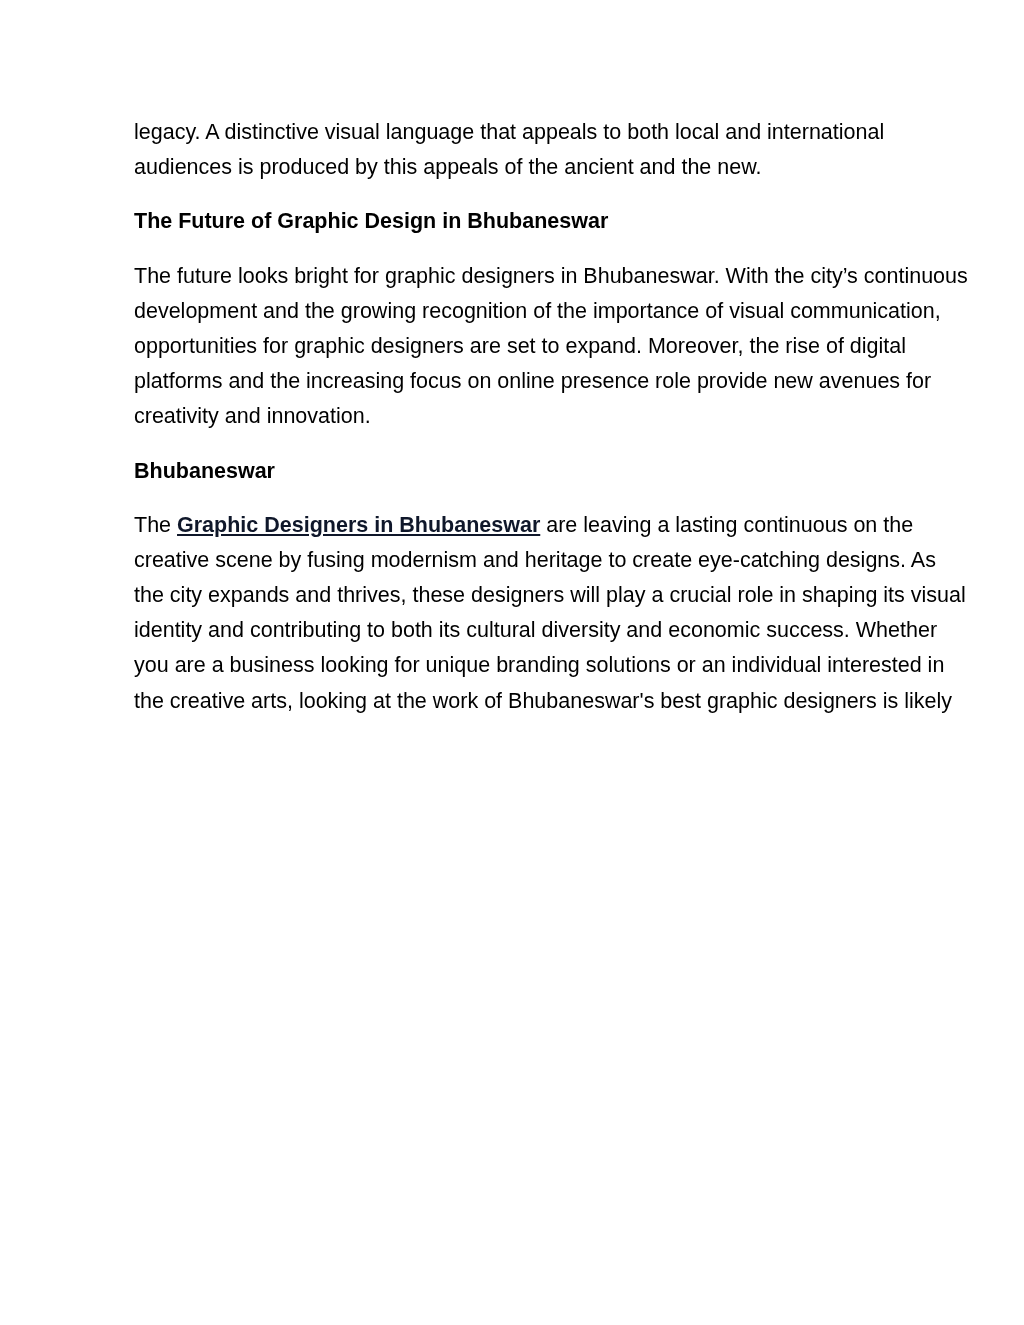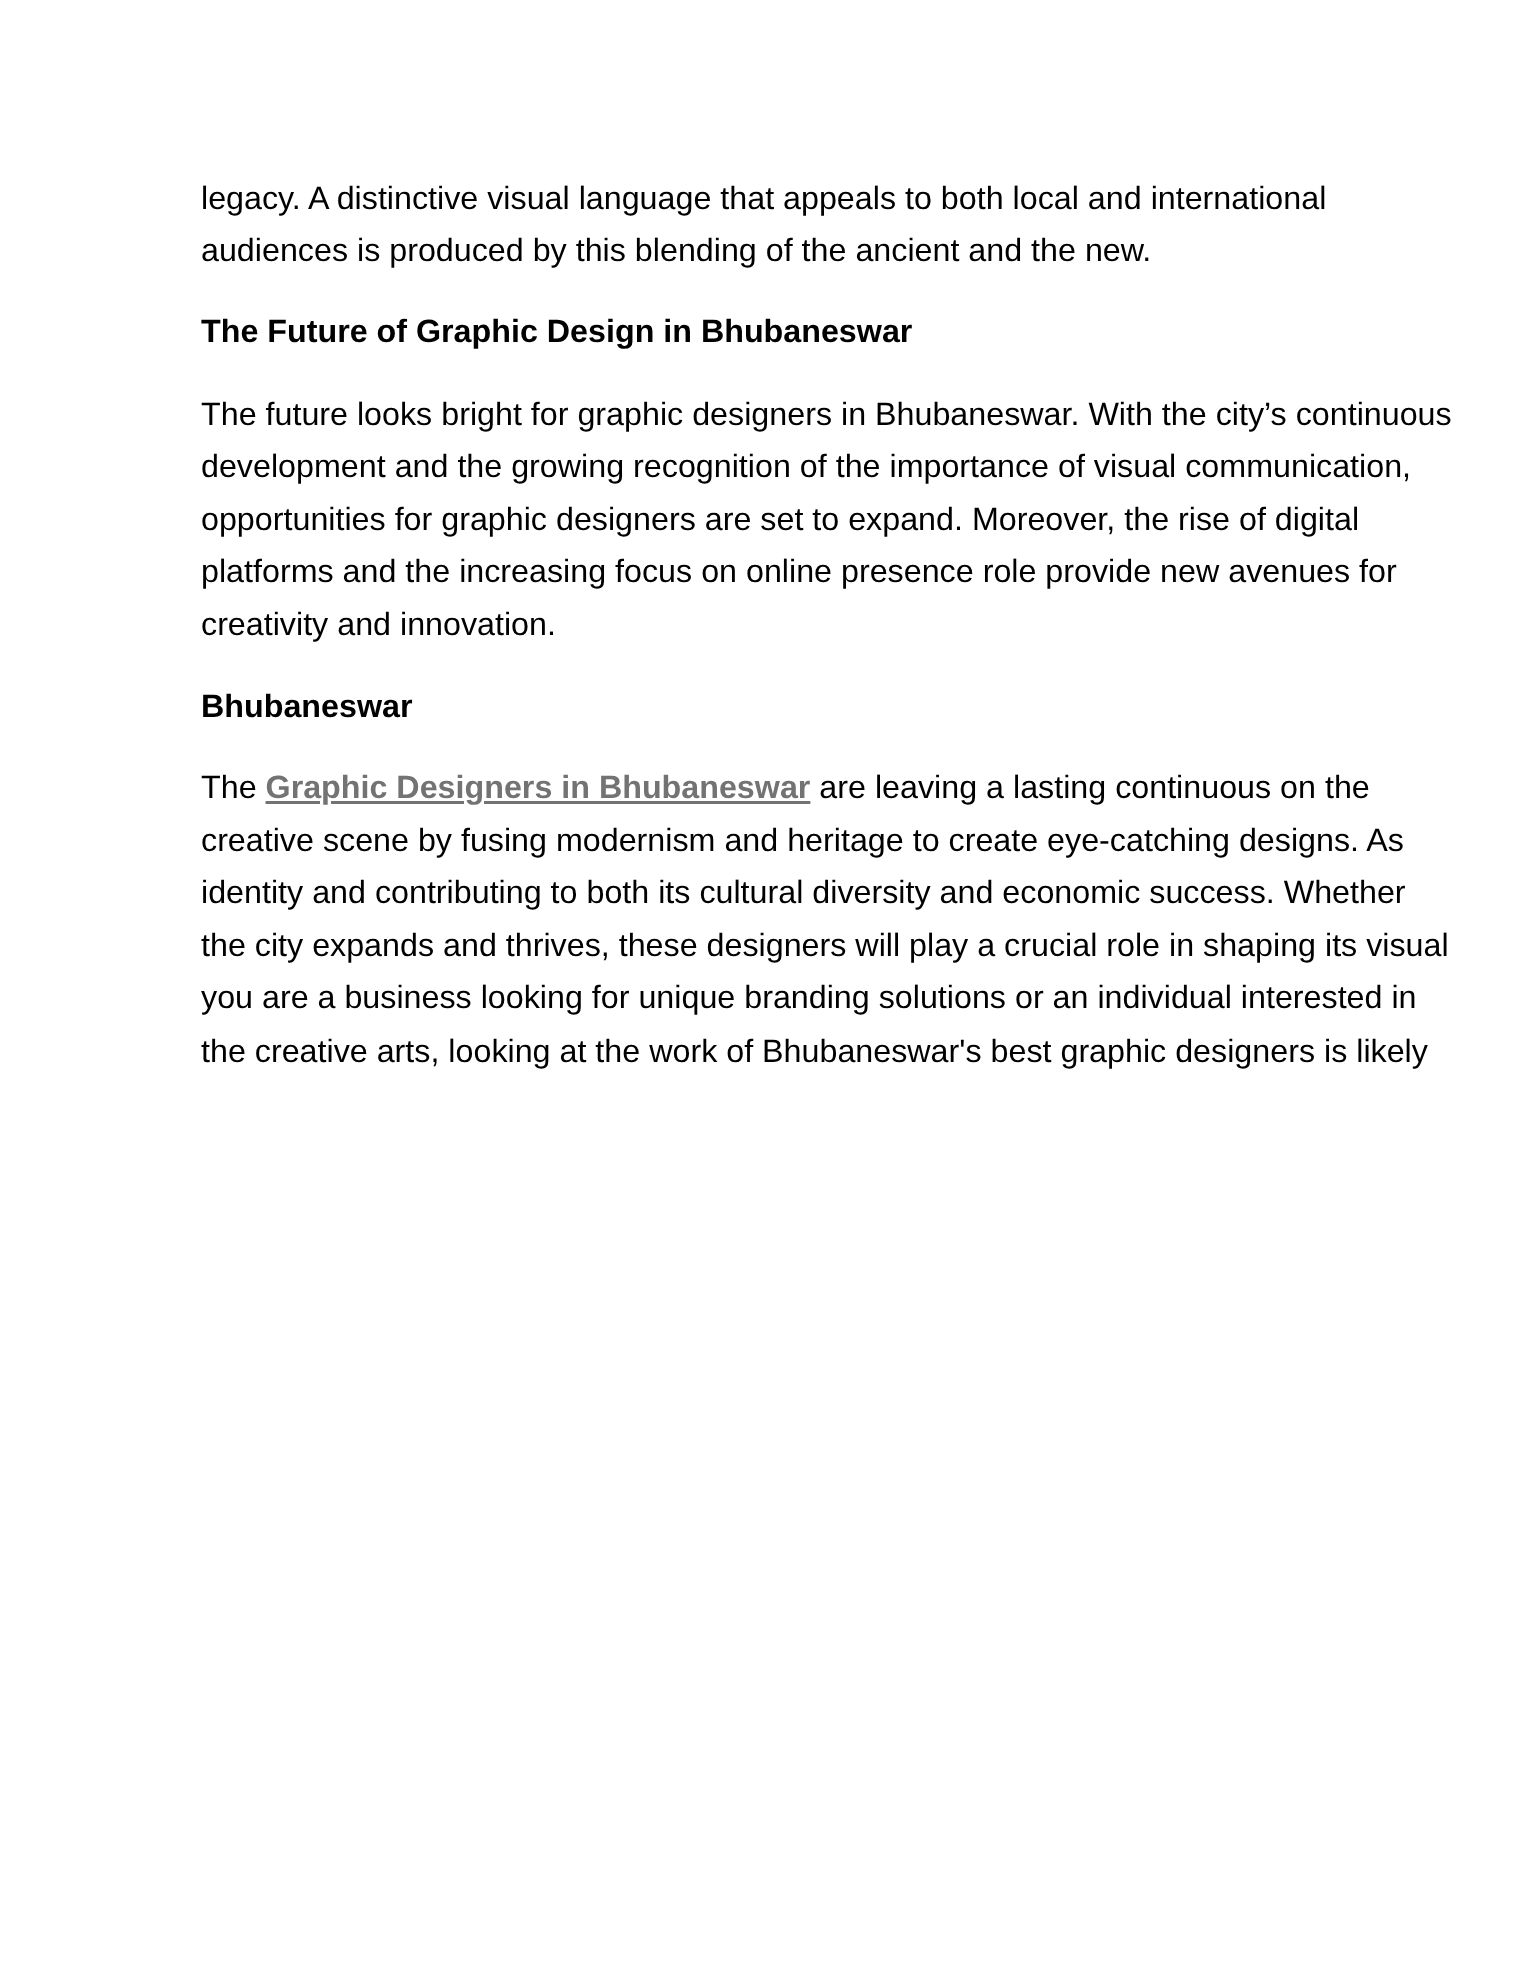--- a/index.html
+++ b/index.html
@@ -29,35 +29,35 @@
   }
   .line {
     height: 35.2px;
     line-height: 35.2px;
     white-space: nowrap;
   }
   .heading .line {
     font-weight: bold;
   }
   a.doc-link {
-    color: #737373;
+    color: #0f172a;
     font-weight: bold;
     text-decoration: underline;
     cursor: pointer;
   }
 </style>
 </head>
 <body>
 
 <div class="page">
   <div class="content">
 
     <div class="block">
       <div class="line">legacy. A distinctive visual language that appeals to both local and international</div>
-      <div class="line">audiences is produced by this blending of the ancient and the new.</div>
+      <div class="line">audiences is produced by this appeals of the ancient and the new.</div>
     </div>
 
     <div class="block heading">
       <div class="line">The Future of Graphic Design in Bhubaneswar</div>
     </div>
 
     <div class="block">
       <div class="line">The future looks bright for graphic designers in Bhubaneswar. With the city’s continuous</div>
       <div class="line">development and the growing recognition of the importance of visual communication,</div>
       <div class="line">opportunities for graphic designers are set to expand. Moreover, the rise of digital</div>
@@ -67,20 +67,20 @@
 
     <div class="block heading">
       <div class="line">Bhubaneswar</div>
     </div>
 
     <div class="block">
       <div class="line">
         <span>The </span><a class="doc-link">Graphic Designers in Bhubaneswar</a><span> are leaving a lasting continuous on the</span>
       </div>
       <div class="line">creative scene by fusing modernism and heritage to create eye-catching designs. As</div>
+      <div class="line">the city expands and thrives, these designers will play a crucial role in shaping its visual</div>
       <div class="line">identity and contributing to both its cultural diversity and economic success. Whether</div>
-      <div class="line">the city expands and thrives, these designers will play a crucial role in shaping its visual</div>
       <div class="line">you are a business looking for unique branding solutions or an individual interested in</div>
       <div class="line">the creative arts, looking at the work of Bhubaneswar's best graphic designers is likely</div>
     </div>
 
   </div>
 </div>
 
 </body></html>

